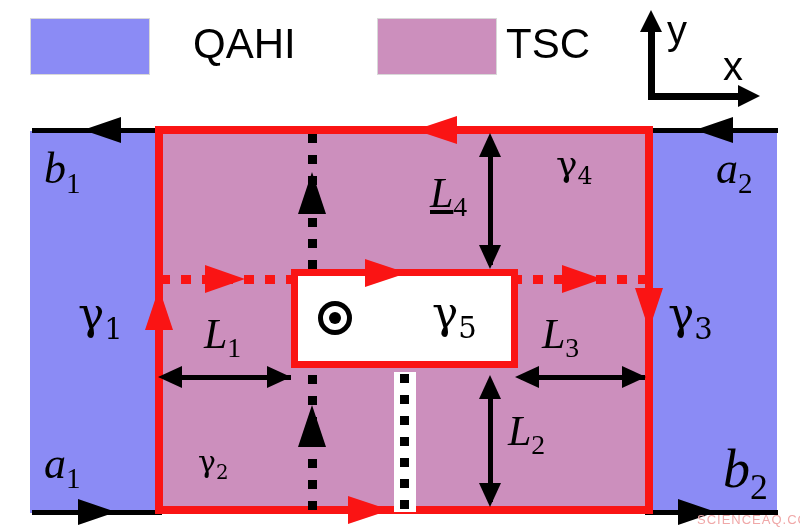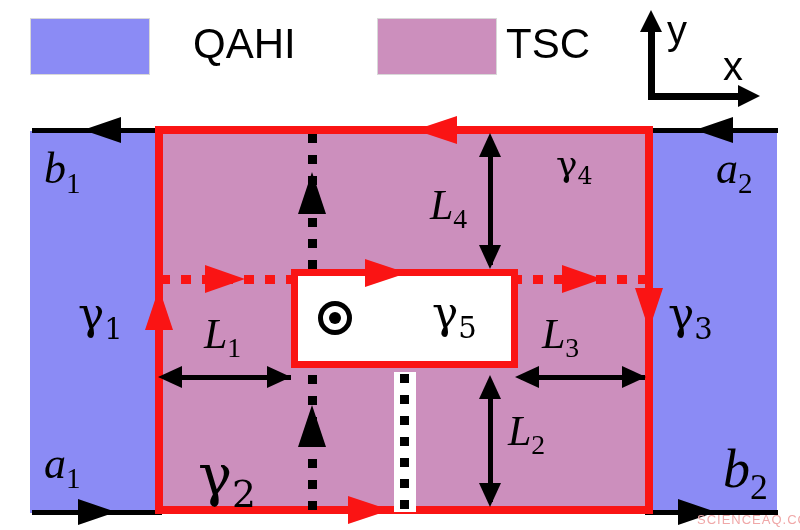--- a/index.html
+++ b/index.html
@@ -289,21 +289,21 @@
 
   <div class="meas-line-v" style="left:488px; top:140px; width:5px; height:125px;"></div>
   <div class="tri" style="left:479px; top:133px;
               border-left:11px solid transparent;
               border-right:11px solid transparent;
               border-bottom:24px solid #000000;"></div>
   <div class="tri" style="left:479px; top:245px;
               border-left:11px solid transparent;
               border-right:11px solid transparent;
               border-top:24px solid #000000;"></div>
-  <div class="sym" style="left:430px; top:184px; font-size:42px;">
+  <div class="sym" style="left:430px; top:172px; font-size:42px;text-decoration:underline;">
     <span>L</span><span class="sub">4</span>
   </div>
 
   <div class="meas-line-v" style="left:488px; top:382px; width:5px; height:120px;"></div>
   <div class="tri" style="left:479px; top:375px;
               border-left:11px solid transparent;
               border-right:11px solid transparent;
               border-bottom:24px solid #000000;"></div>
   <div class="tri" style="left:479px; top:483px;
               border-left:11px solid transparent;
@@ -326,21 +326,21 @@
   </div>
 
   <div class="sym" style="left:723px; top:442px; font-size:54px;">
     <span>b</span><span class="sub">2</span>
   </div>
 
   <div class="sym greek" style="left:78px; top:292px; font-size:44px;">
     <span>γ</span><span class="sub">1</span>
   </div>
 
-  <div class="sym greek" style="left:198px; top:447px; font-size:57px;">
+  <div class="sym greek" style="left:198px; top:447px; font-size:30px;">
     <span>γ</span><span class="sub">2</span>
   </div>
 
   <div class="sym greek" style="left:668px; top:292px; font-size:44px;">
     <span>γ</span><span class="sub">3</span>
   </div>
 
   <div class="sym greek" style="left:556px; top:146px; font-size:36px;">
     <span>γ</span><span class="sub">4</span>
   </div>

